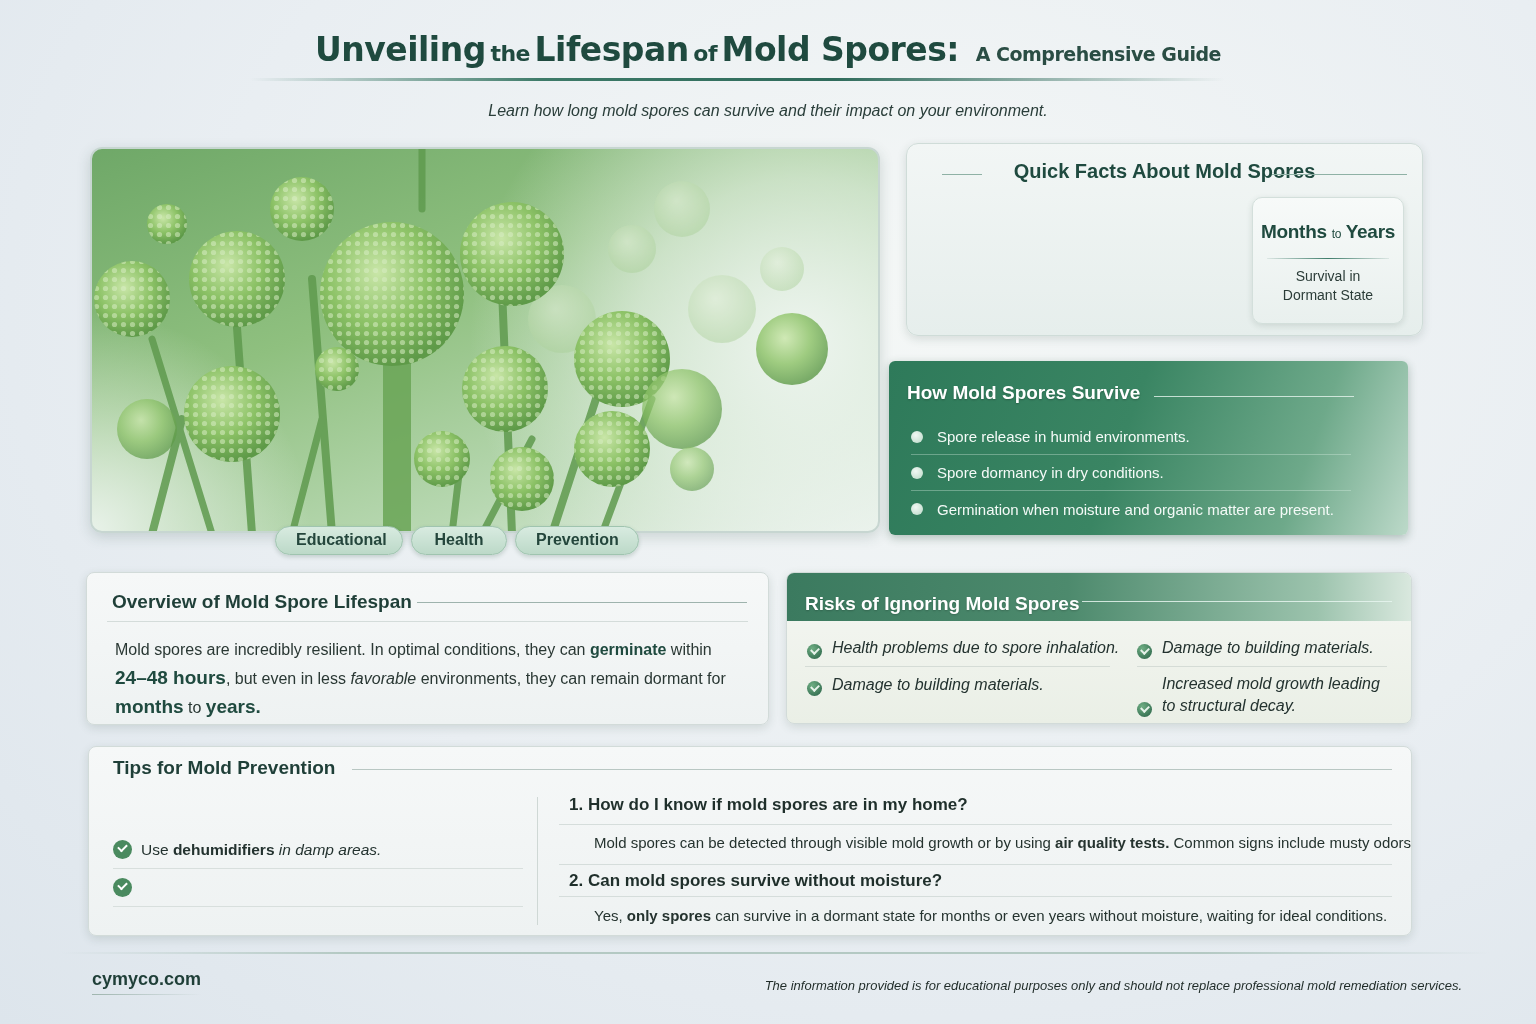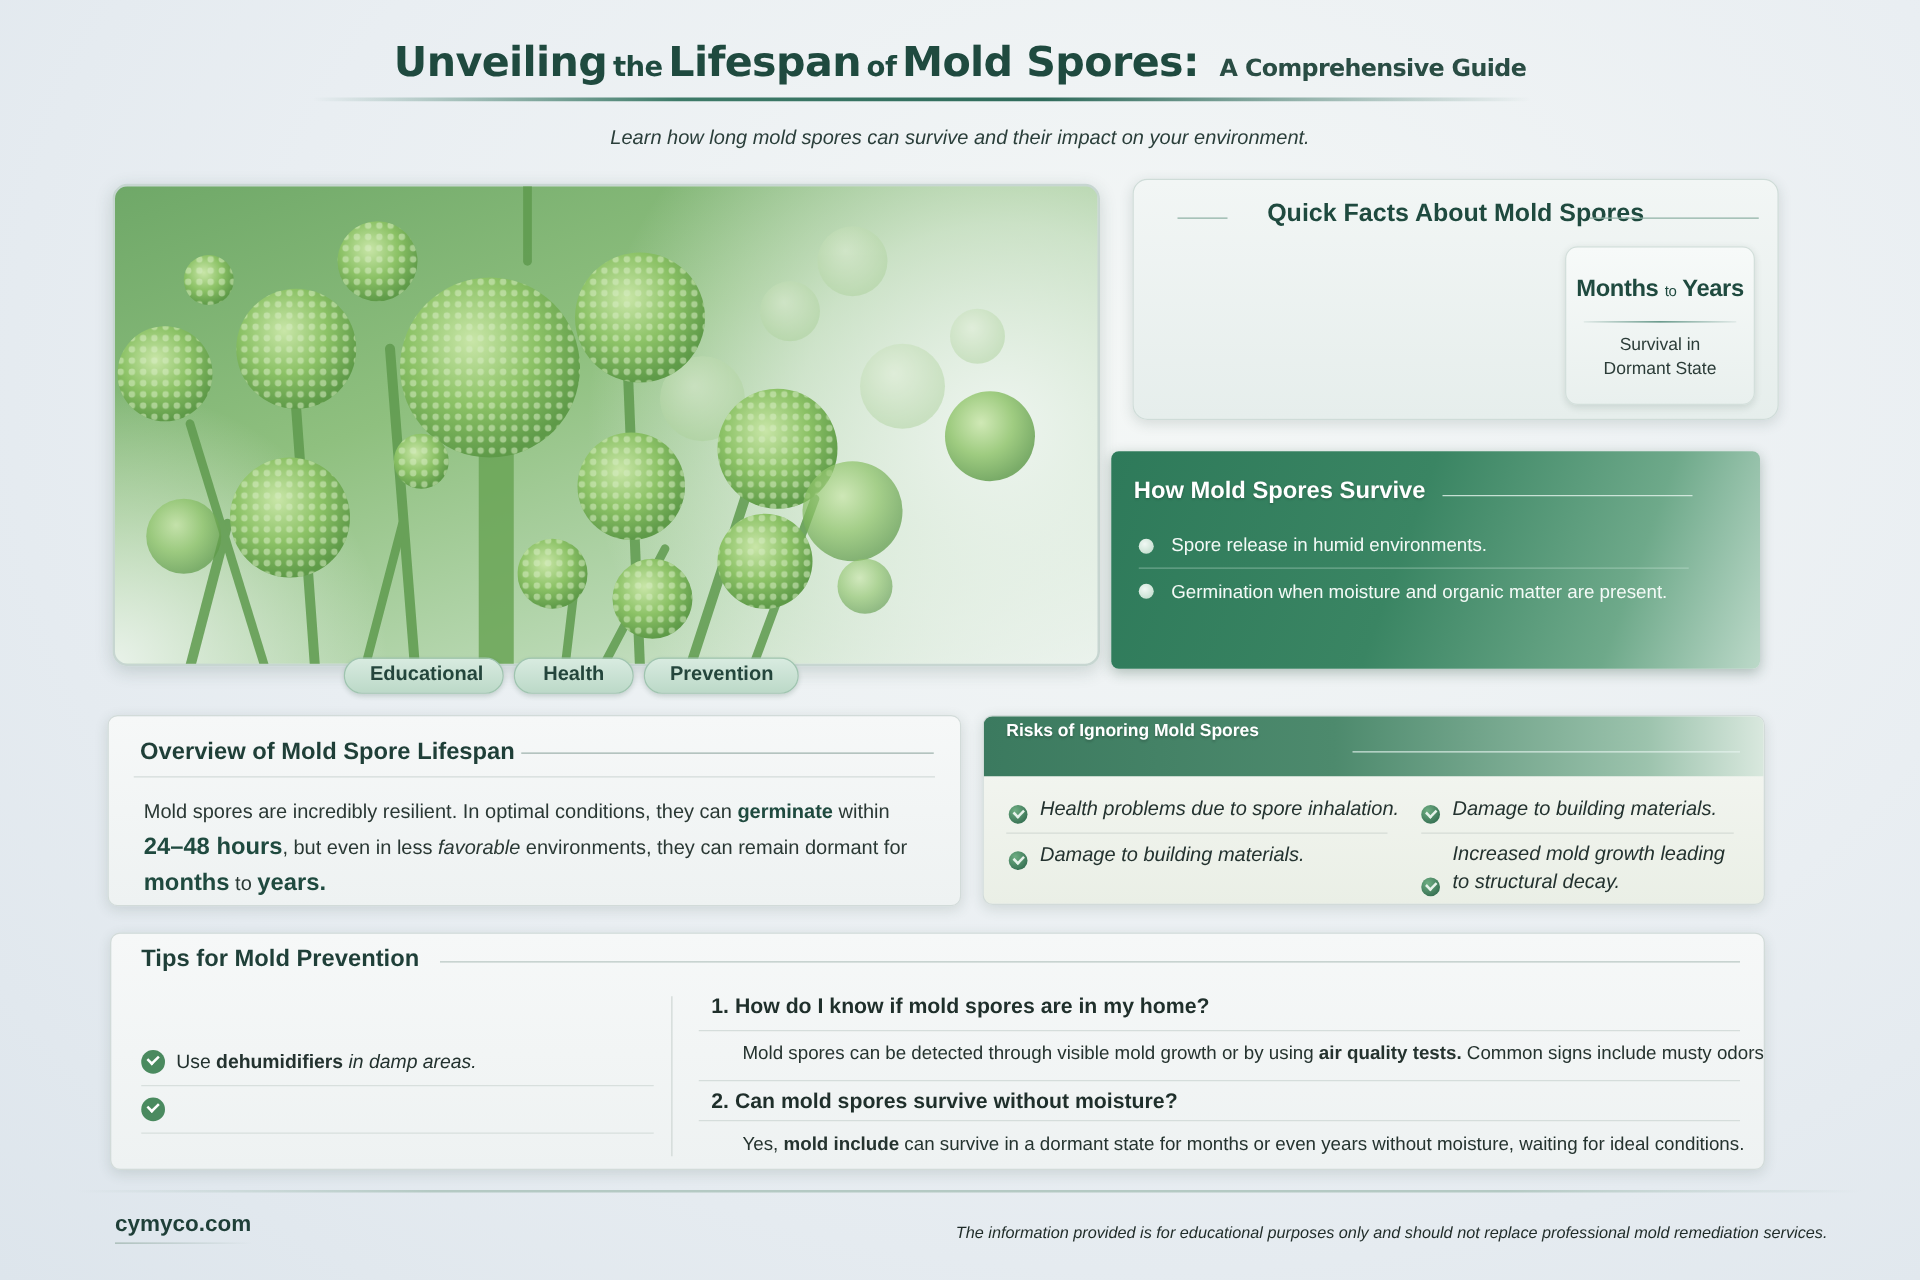--- a/index.html
+++ b/index.html
@@ -127,21 +127,21 @@
     left: 786px; top: 572px; width: 626px; height: 152px;
     border-radius: 8px; overflow: hidden;
     background: linear-gradient(180deg, #f5f7f3 0%, #eaefe6 100%);
     border: 1.5px solid #d2dbd9;
     box-shadow: 0 3px 10px rgba(40,70,60,0.14);
   }
   .risks-head {
     left: 0; top: 0; width: 100%; height: 48px;
     background: linear-gradient(90deg, #3b7a5f 0%, #4d8a6d 45%, #9cc3ad 85%, #d9e8de 100%);
   }
-  .risks-title { left: 18px; top: 3px; font-size: 14px; font-weight: bold; color: #fff; text-shadow: 0 1px 2px rgba(0,0,0,0.2);}
+  .risks-title { left: 18px; top: 20px; font-size: 19px; font-weight: bold; color: #fff; text-shadow: 0 1px 2px rgba(0,0,0,0.2);}
   .risks-rule { left: 295px; width: 310px; top: 28px; height: 1px; background: rgba(230,245,238,0.85); }
   .risk {
     display: flex; align-items: flex-end; font-size: 16px; font-style: italic; color: #23322f; line-height: 22px;
   }
   .risk .chk {
     width: 15px; height: 15px; border-radius: 50%; flex: none; margin: 3px 10px 0 0;
     background: radial-gradient(circle at 35% 30%, #6fae83, #265f45);
     position: relative;
   }
   .risk .chk::after {
@@ -314,20 +314,24 @@
 <div class="abs survive">
   <div class="abs survive-title">How Mold Spores Survive</div>
   <div class="abs survive-rule"></div>
   <ul>
     <li>
         <span class="dot"></span>
         <span>Spore release in humid environments.</span>
       </li>
     <li>
         <span class="dot"></span>
+        <span>Spore dormancy in dry conditions.</span>
+      </li>
+    <li>
+        <span class="dot"></span>
         <span>Germination when moisture and organic matter are present.</span>
       </li>
   </ul>
 </div>
 
 <div class="abs overview">
   <div class="abs overview-title">Overview of Mold Spore Lifespan</div>
   <div class="abs overview-title-rule"></div>
   <div class="abs overview-sep"></div>
   <div class="abs overview-body"><span>Mold spores are incredibly resilient. In optimal conditions, they can </span><b>germinate</b><span> within</span><br><b class="lg">24–48 hours</b><span>, but even in less </span><i>favorable</i><span> environments, they can remain dormant for</span><br><b class="lg">months</b><span> to </span><b class="lg">years.</b></div>
@@ -370,19 +374,19 @@
     </div>
 
   <div class="abs tips-vsep"></div>
 
   <div class="abs faq-q q1">1. How do I know if mold spores are in my home?</div>
   <div class="abs faq-sep fs1"></div>
   <div class="abs faq-a a1"><span>Mold spores can be detected through visible mold growth or by using </span><b>air quality tests.</b><span> Common signs include musty odors</span></div>
   <div class="abs faq-sep fs2"></div>
   <div class="abs faq-q q2">2. Can mold spores survive without moisture?</div>
   <div class="abs faq-sep fs3"></div>
-  <div class="abs faq-a a2"><span>Yes, </span><b>mold include</b><span> can survive in a dormant state for months or even years without moisture, waiting for ideal conditions.</span></div>
+  <div class="abs faq-a a2"><span>Yes, </span><b>only spores</b><span> can survive in a dormant state for months or even years without moisture, waiting for ideal conditions.</span></div>
 </div>
 
 <div class="abs footer-rule"></div>
 <div class="abs site">cymyco.com</div>
 <div class="abs site-rule"></div>
 <div class="abs disclaimer">The information provided is for educational purposes only and should not replace professional mold remediation services.</div>
 
 </body></html>

